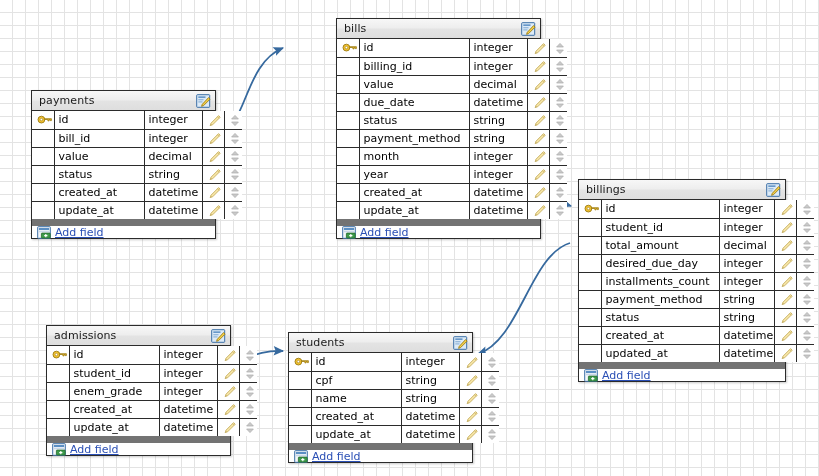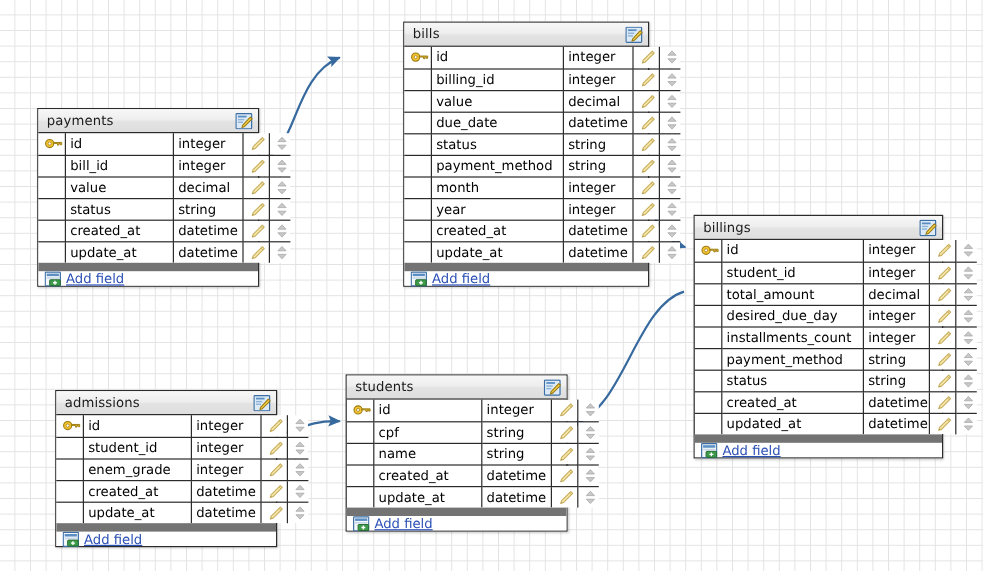--- a/index.html
+++ b/index.html
@@ -724,21 +724,21 @@
               <rect x="0.7" y="0.7" width="12.6" height="11.6" rx="0.6" fill="#f4f7fb" stroke="#3b6ea5" stroke-width="1"></rect>
               <rect x="1.9" y="2.0" width="10.2" height="2.1" fill="#5b8fc4"></rect>
               <rect x="1.9" y="5.0" width="10.2" height="1.3" fill="#c9d8e8"></rect>
               <rect x="4.4" y="7.1" width="8.8" height="5.0" rx="0.6" fill="#3f9b4c" stroke="#226b2c" stroke-width="0.8"></rect>
               <path d="M8.8,8.0 L8.8,11.2 M7.2,9.6 L10.4,9.6" stroke="#ffffff" stroke-width="1.1"></path>
             </svg>
           </span>
           <span class="add-field-label">Add field</span>
         </div>
       </div>
-      <div class="entity" style="left: 288px; top: 312px; width: 185px;">
+      <div class="entity" style="left: 288px; top: 332px; width: 185px;">
         <div class="entity-header">
           <span class="entity-title">students</span>
           <span style="display: flex;">
             <svg class="header-edit-icon" viewBox="0 0 15 14" xmlns="http://www.w3.org/2000/svg">
               <rect x="0.7" y="0.7" width="13" height="12.6" rx="0.7" fill="#dceaf7" stroke="#3b6ea5" stroke-width="1"></rect>
               <rect x="2.3" y="2.4" width="7.2" height="1.5" fill="#5b8fc4"></rect>
               <rect x="2.3" y="5.1" width="5.2" height="1.2" fill="#8fb4d8"></rect>
               <rect x="2.3" y="7.3" width="4.2" height="1.2" fill="#8fb4d8"></rect>
               <path d="M12.6,3.6 L14.1,5.1 L7.6,11.6 L5.6,12.3 L6.3,10.3 Z" fill="#f5d24b" stroke="#9c7b12" stroke-width="0.9" stroke-linejoin="round"></path>
             </svg>

